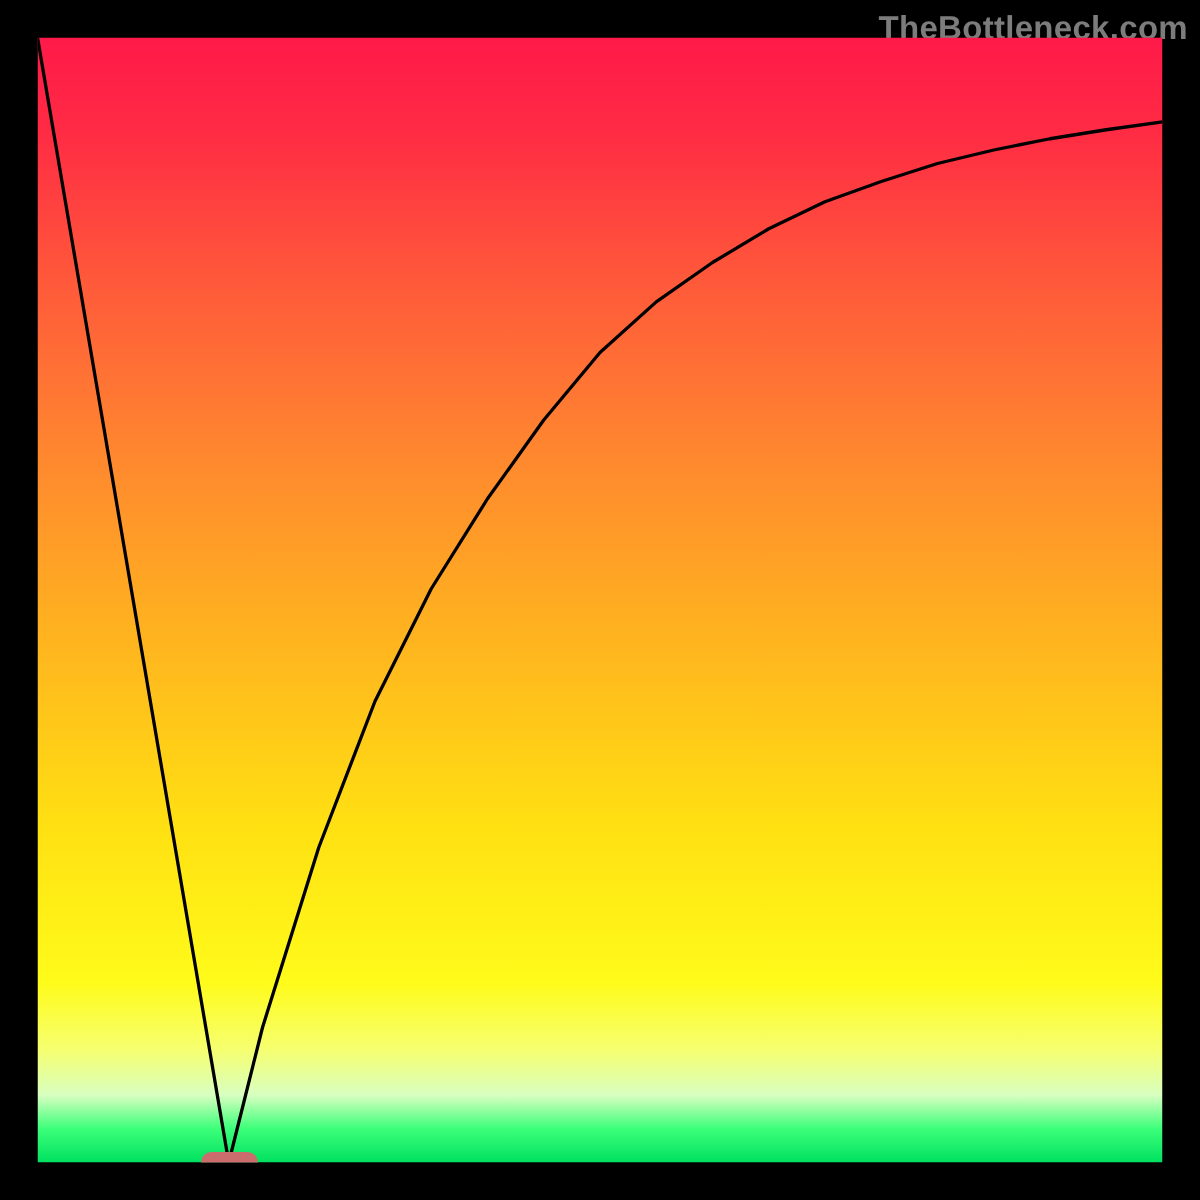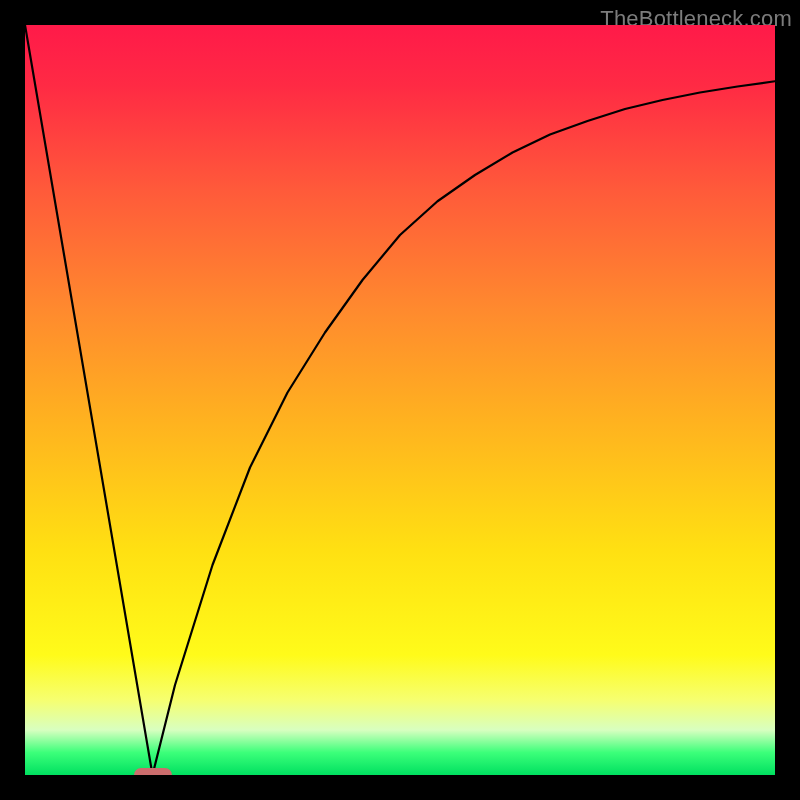--- a/index.html
+++ b/index.html
@@ -46,21 +46,21 @@
   .curve-svg {
     position: absolute;
     inset: 0;
   }
   .watermark {
     position: absolute;
     top: 6px;
     right: 8px;
     color: #7c7c7c;
     font-size: 22px;
-    font-weight: 400;
+    font-weight: 700;
     letter-spacing: 0.2px;
     user-select: none;
   }
   .marker {
     position: absolute;
     width: 38px;
     height: 14px;
     border-radius: 7px;
     background: #cc6d6d;
     transform: translate(-50%, -50%);

